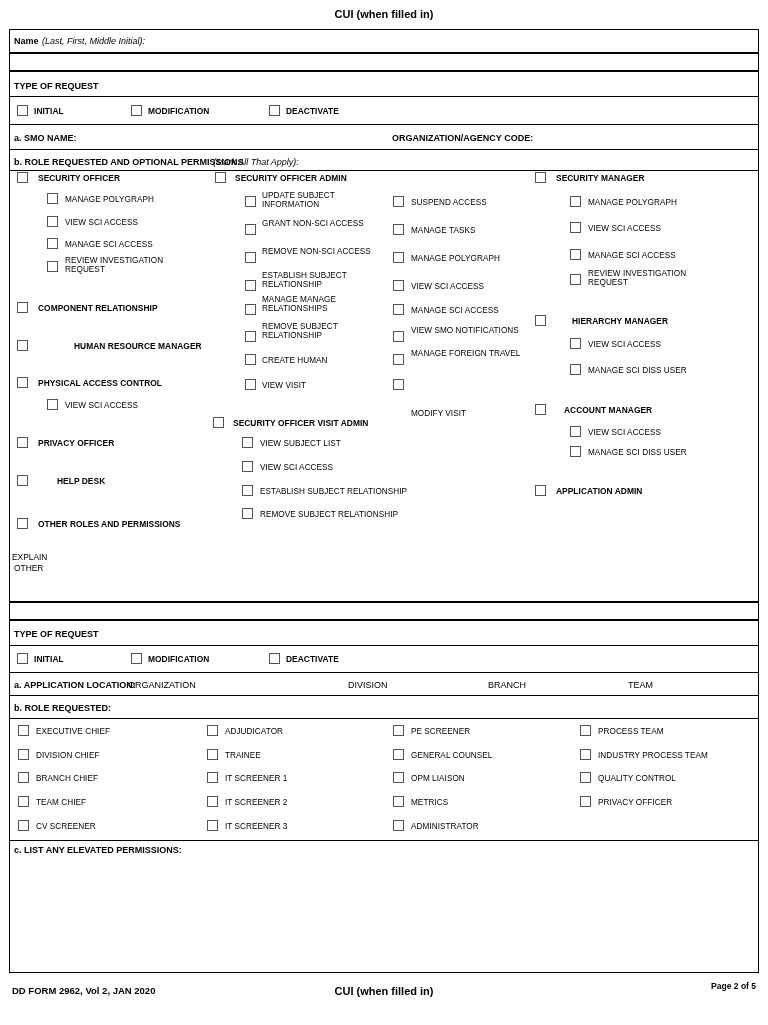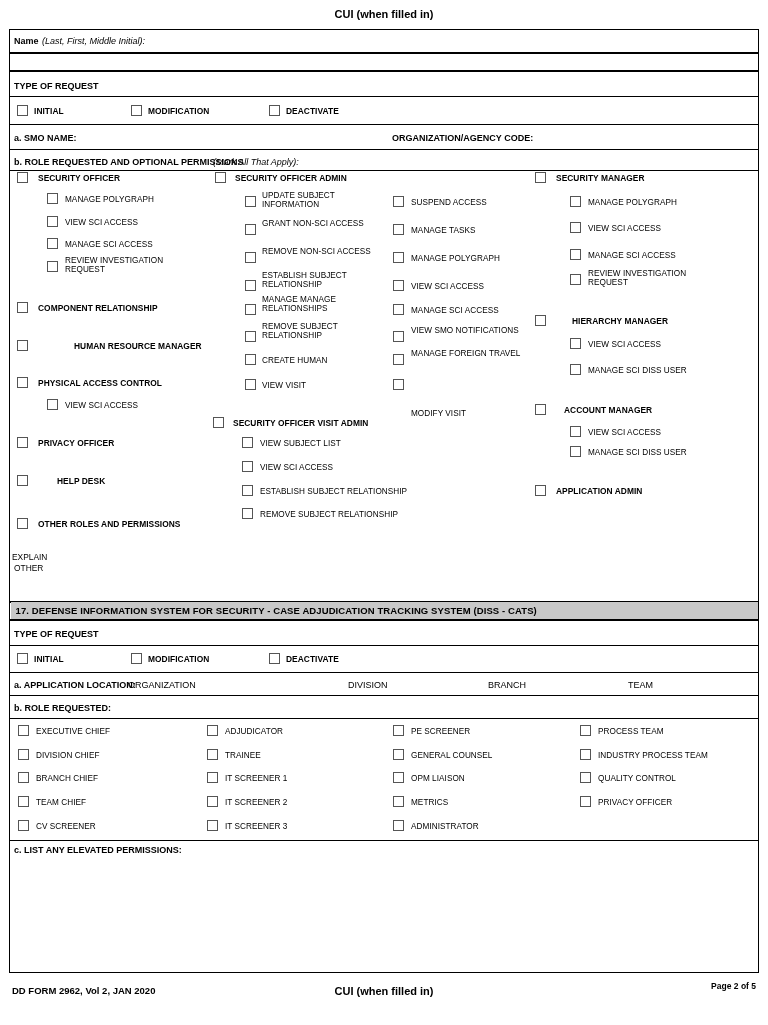--- a/index.html
+++ b/index.html
@@ -241,21 +241,20 @@
   <div class="cb" style="left:570px; top:426px;"></div>
   <div class="cbtxt" style="left:588px; top:428px;">VIEW SCI ACCESS</div>
 
   <div class="cb" style="left:570px; top:446px;"></div>
   <div class="cbtxt" style="left:588px; top:448px;">MANAGE SCI DISS USER</div>
 
   <div class="cb" style="left:535px; top:485px;"></div>
   <div class="cbtxt bold" style="left:556px; top:487px;">APPLICATION ADMIN</div>
 
   <div class="hr thick" style="top:601px;"></div>
-  <div class="sec-band" style="top:602px;">17. DEFENSE INFORMATION SYSTEM FOR SECURITY - CASE ADJUDICATION TRACKING SYSTEM (DISS - CATS)</div>
   <div class="hr thick" style="top:619px;"></div>
 
   <div class="lbl b" style="left:14px; top:629px;">TYPE OF REQUEST</div>
   <div class="hr" style="top:645px;"></div>
 
   <div class="cb" style="left:17px; top:653px;"></div>
   <div class="cbtxt bold" style="left:34px; top:655px;">INITIAL</div>
   <div class="cb" style="left:131px; top:653px;"></div>
   <div class="cbtxt bold" style="left:148px; top:655px;">MODIFICATION</div>
   <div class="cb" style="left:269px; top:653px;"></div>

